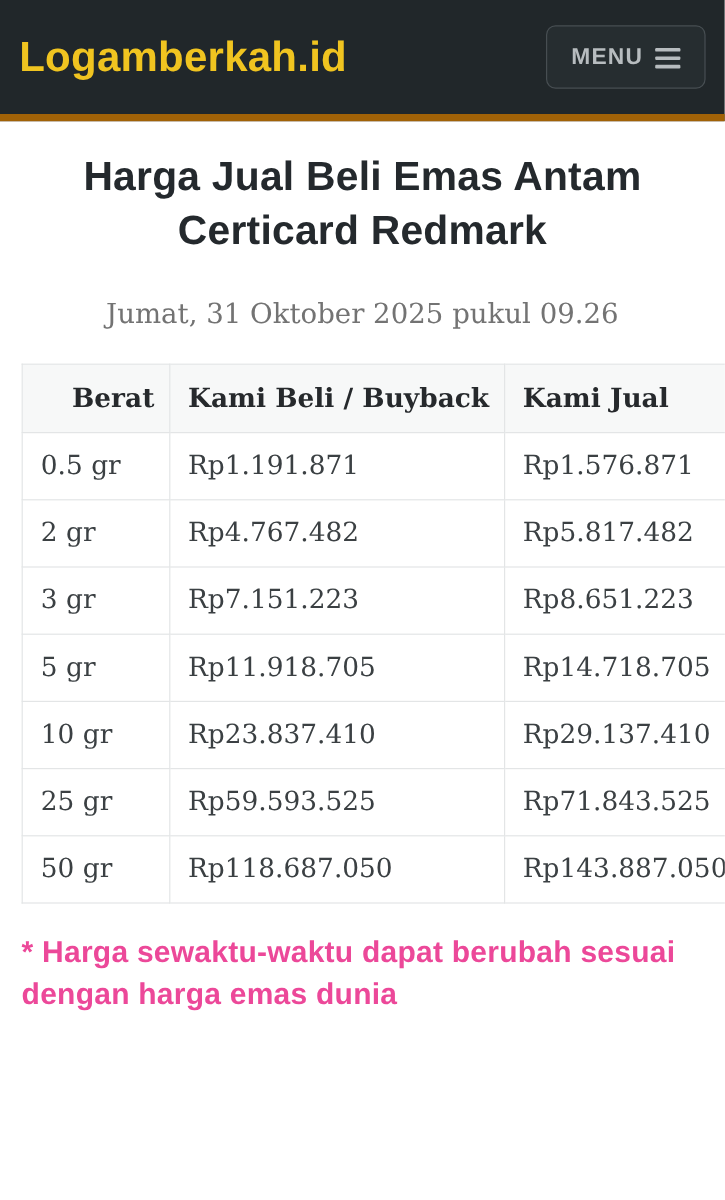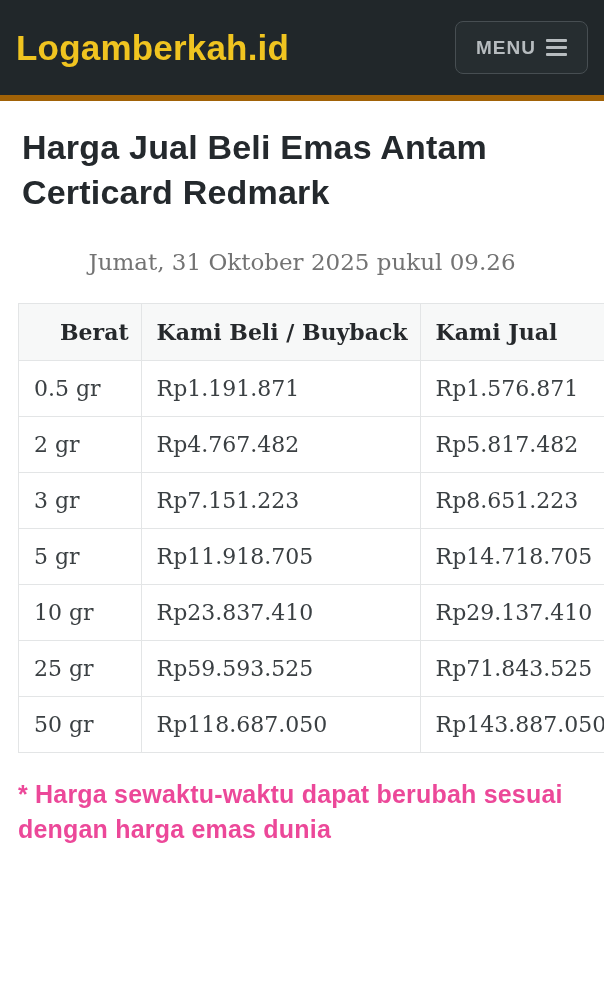--- a/index.html
+++ b/index.html
@@ -30,21 +30,21 @@
     color: var(--gold, #f0c420);
     font-size: 35px;
     font-weight: 700;
     letter-spacing: 0.2px;
     text-decoration: none;
     cursor: pointer;
   }
   .menu-button {
     box-sizing: border-box;
     display: flex;
-    align-items: center;
+    align-items: flex-end;
     gap: 10px;
     background: #262d30;
     border: 1px solid #474e52;
     border-radius: 8px;
     padding: 16px 20px;
     cursor: pointer;
   }
   .menu-button .menu-label {
     color: #b7bcbf;
     font-size: 19px;
@@ -62,20 +62,21 @@
     width: 21px;
     height: 3px;
     background: #b7bcbf;
     border-radius: 1px;
   }
 
   
   .page-title {
     margin: 24px auto 0 auto;
     max-width: 560px;
+    text-align: center;
     color: #24292d;
     font-size: 34px;
     line-height: 1.33;
     font-weight: 700;
     letter-spacing: 0.2px;
   }
   .price-date {
     margin-top: 34px;
     text-align: center;
     color: #737373;

